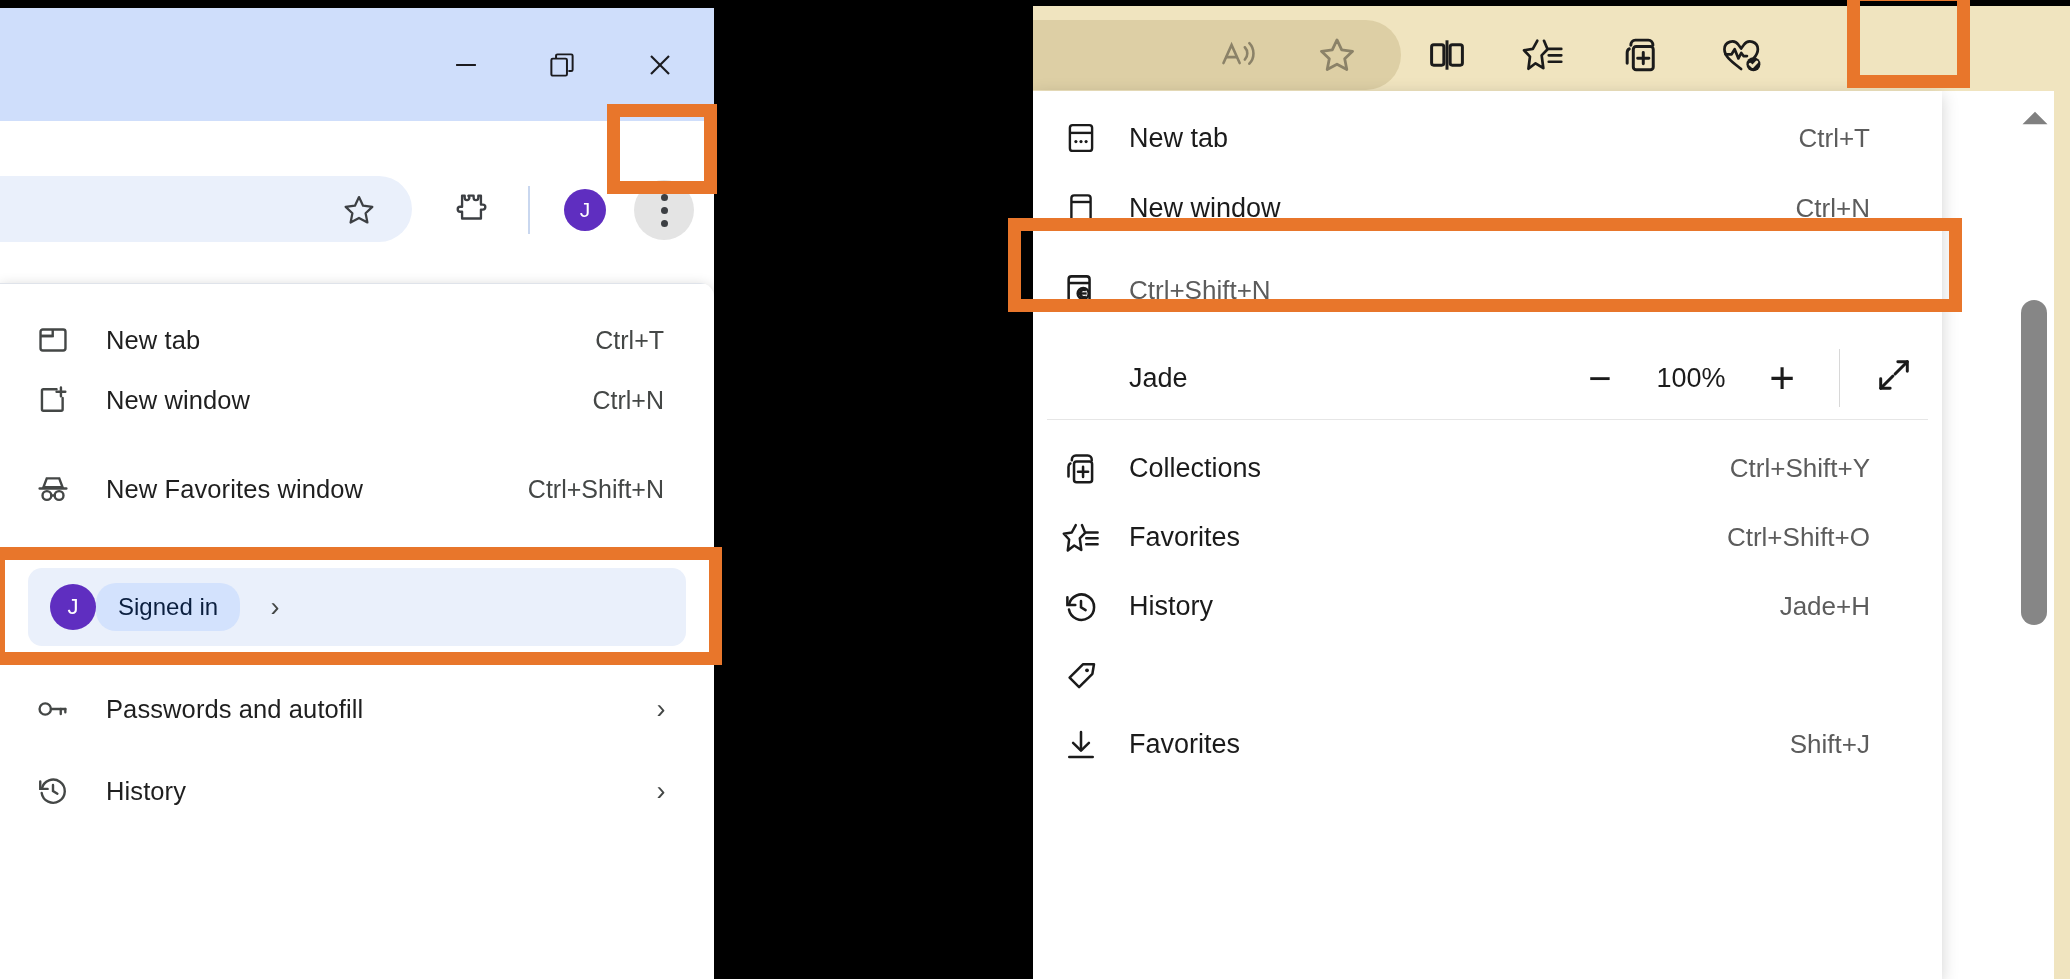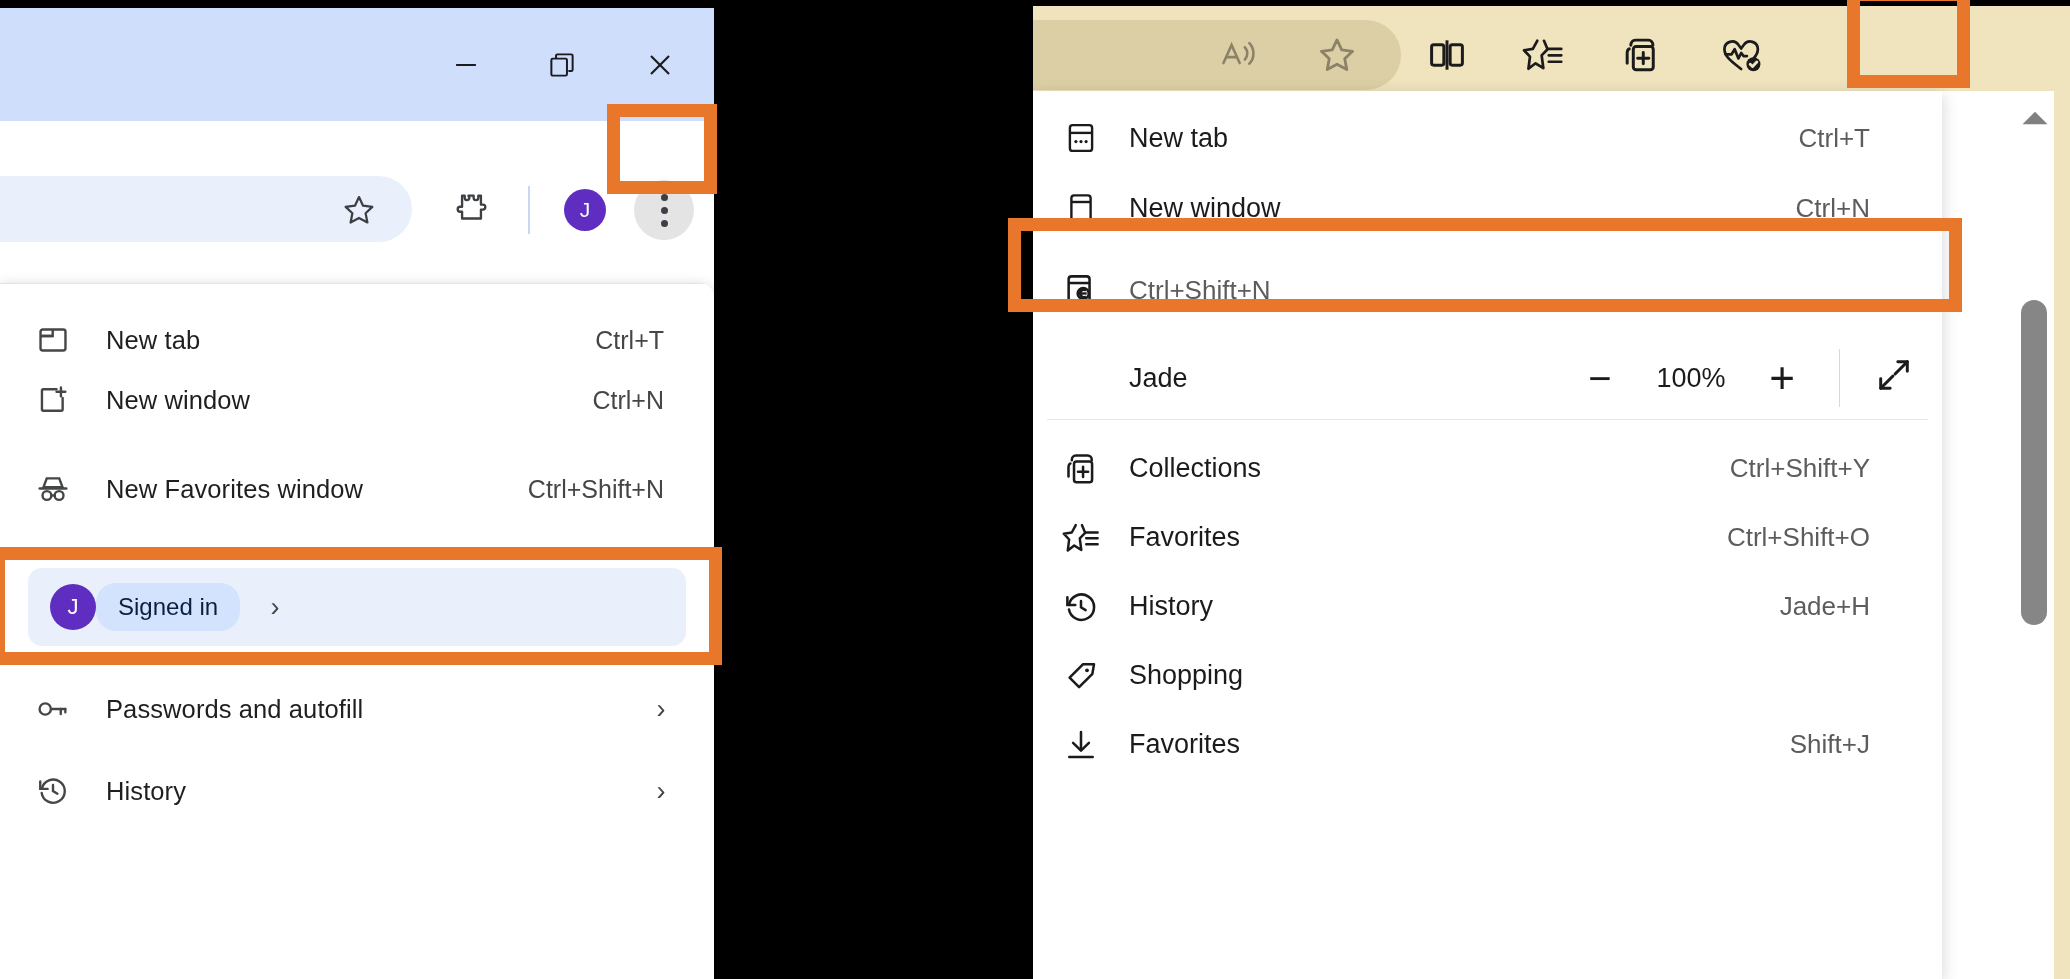--- a/index.html
+++ b/index.html
@@ -469,21 +469,20 @@
         <span class="em-accel">Jade+H</span>
       </div>
 
       <div class="em-row" style="height:69px">
         <span class="em-icon">
           <svg width="38" height="38" viewBox="0 0 24 24" fill="none" stroke="#1b1b1b" stroke-width="1.6" stroke-linejoin="round">
             <path d="M19.6 4.2h-7.0L4.2 12.6l6.0 6.0 8.4-8.4z" transform="translate(0.6,0.4)"></path>
             <circle cx="15.8" cy="8.4" r="1.2" fill="#1b1b1b" stroke="none"></circle>
           </svg>
         </span>
-        <span class="em-label">Shopping</span>
         <span class="em-accel"></span>
       </div>
 
       <div class="em-row" style="height:69px">
         <span class="em-icon">
           <svg width="38" height="38" viewBox="0 0 24 24" fill="none" stroke="#1b1b1b" stroke-width="1.6" stroke-linecap="round" stroke-linejoin="round">
             <path d="M12 3.8v11.4"></path>
               <path d="M7.0 10.6 12 15.6l5.0-5.0"></path>
               <path d="M4.6 19.6h14.8"></path>
           </svg>

